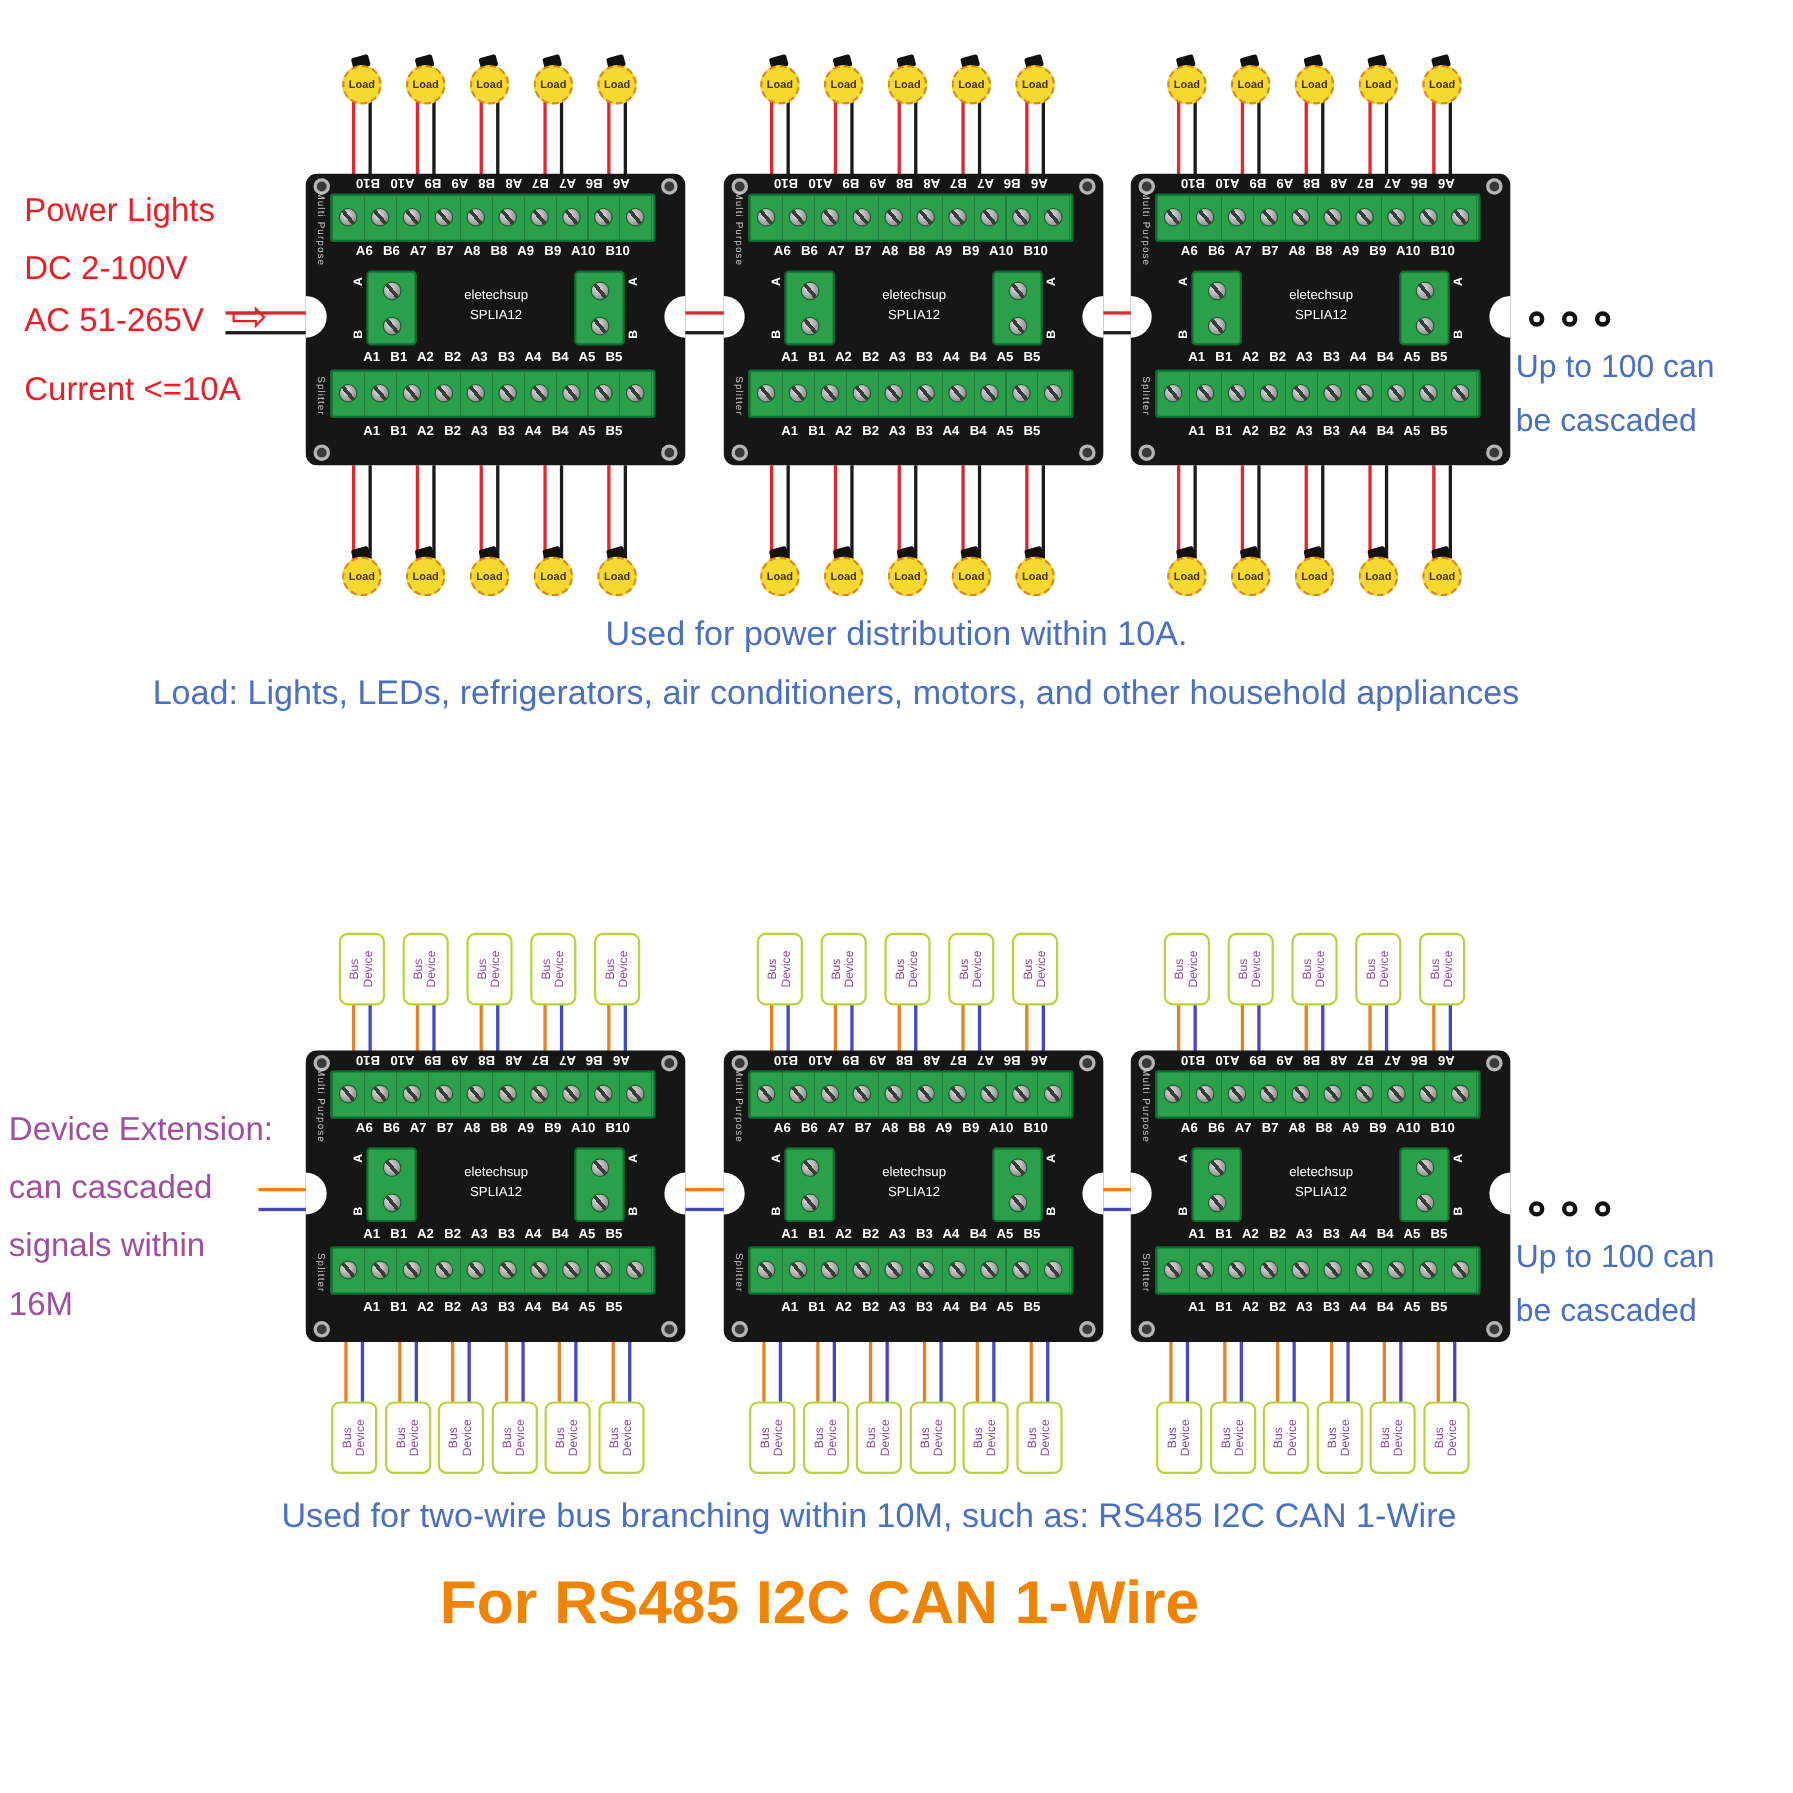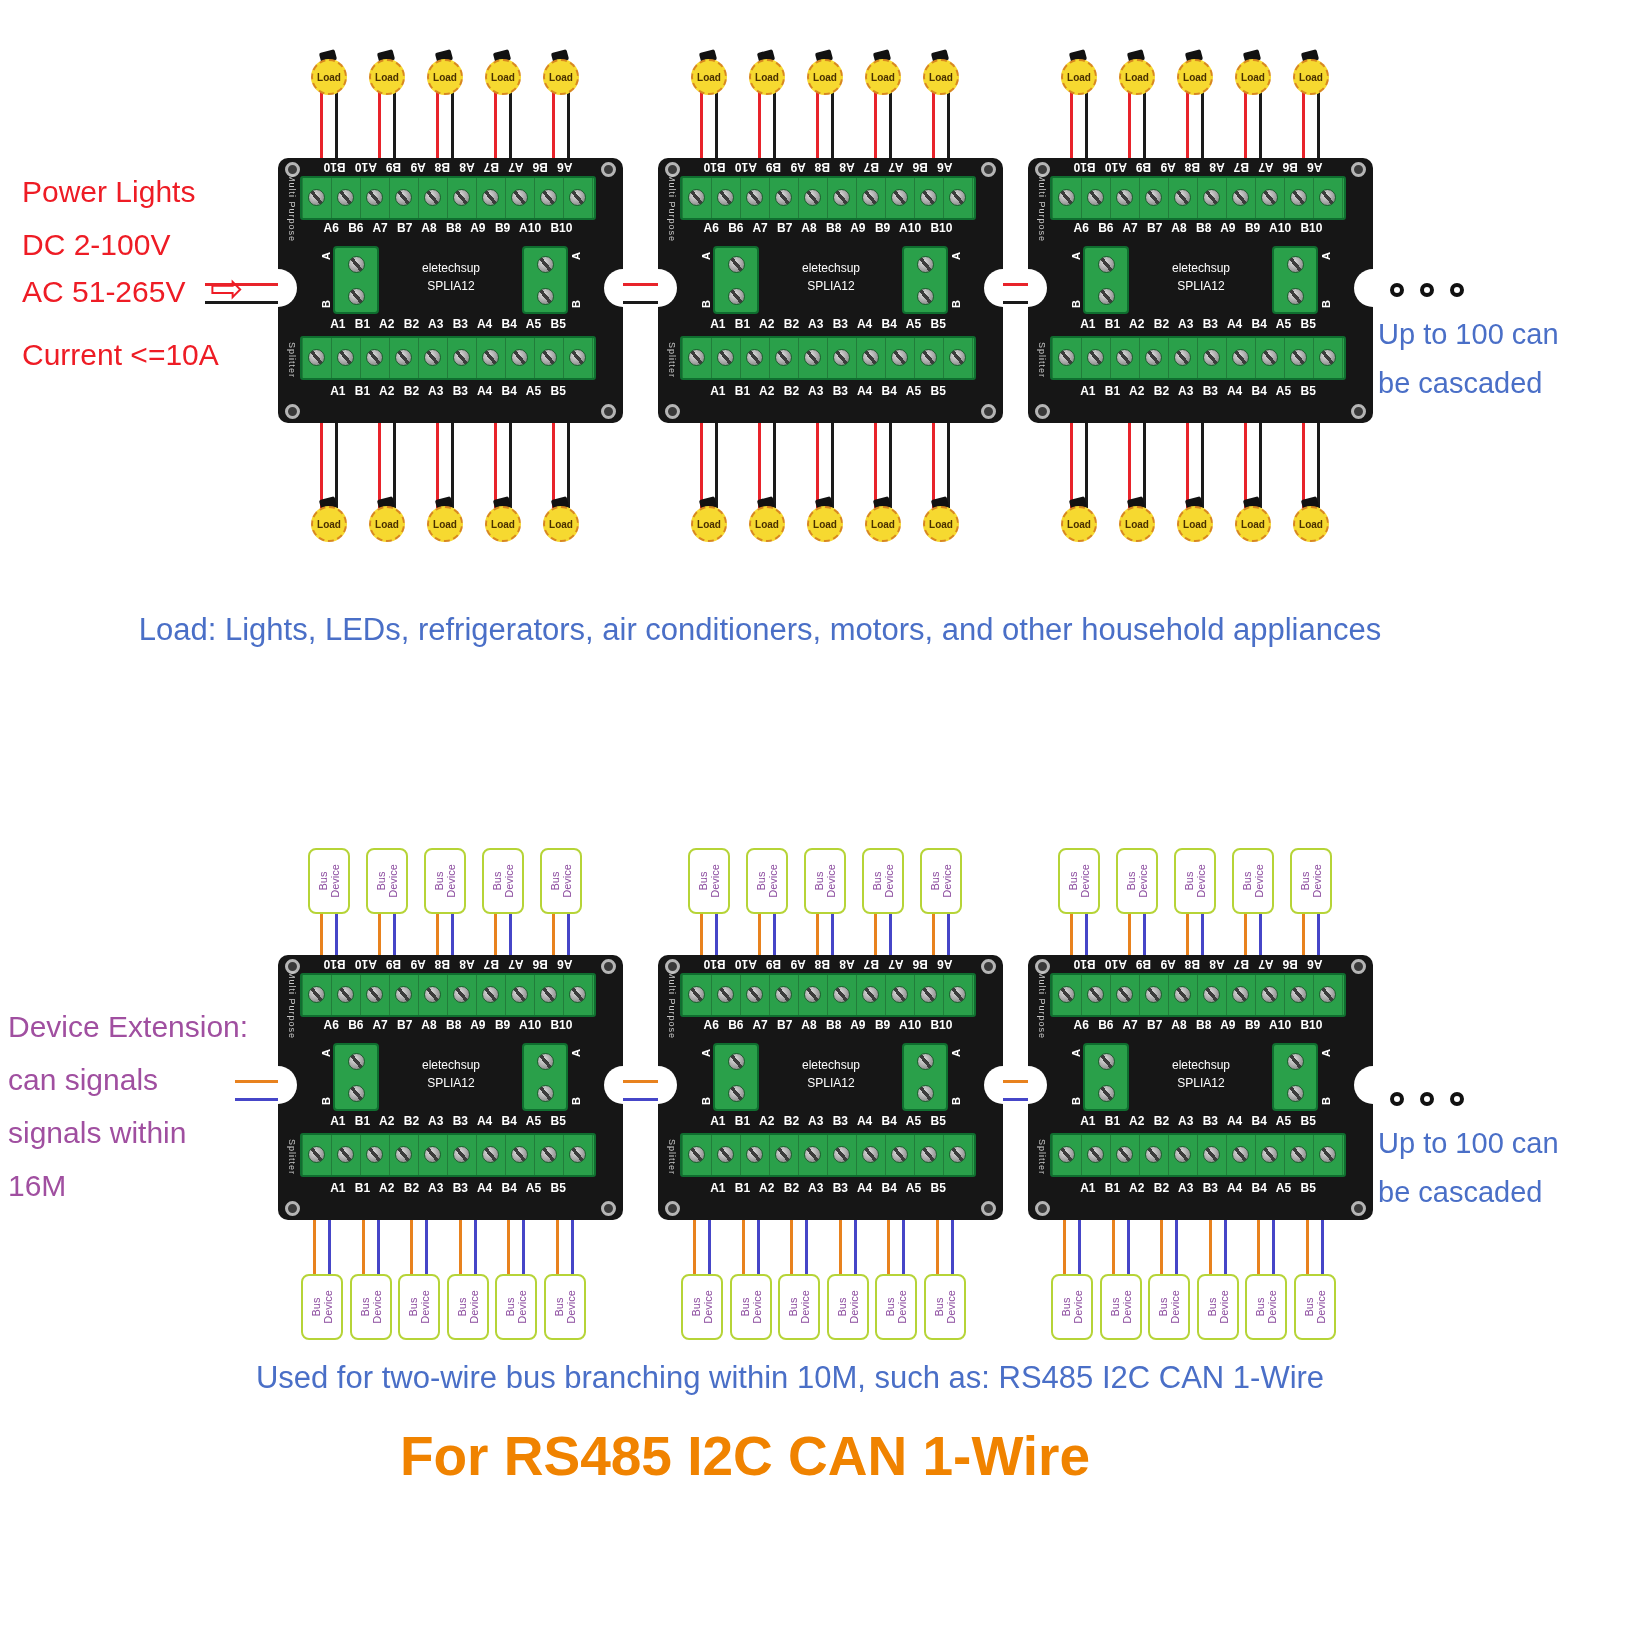--- a/index.html
+++ b/index.html
@@ -58,24 +58,25 @@
   <div class="note red" style="left:22px;top:275px">AC 51-265V</div>
   <div class="arrow" style="left:210px;top:268px">⇨</div>
   <div class="note red" style="left:22px;top:338px">Current &lt;=10A</div>
 
   <div class="dot" style="left:1390px;top:283px"></div>
   <div class="dot" style="left:1420px;top:283px"></div>
   <div class="dot" style="left:1450px;top:283px"></div>
   <div class="note blue" style="left:1378px;top:318px">Up to 100 can</div>
   <div class="note blue" style="left:1378px;top:367px">be cascaded</div>
 
+  <div class="caption" style="top:558px">Used for power distribution within 10A.</div>
   <div class="caption" style="top:612px;left:-55px">Load: Lights, LEDs, refrigerators, air conditioners, motors, and other household appliances</div>
 
   <div class="note purple" style="left:8px;top:1010px">Device Extension:</div>
-  <div class="note purple" style="left:8px;top:1063px">can signals</div>
+  <div class="note purple" style="left:8px;top:1063px">can cascaded</div>
   <div class="note purple" style="left:8px;top:1116px">signals within</div>
   <div class="note purple" style="left:8px;top:1169px">16M</div>
 
   <div class="dot" style="left:1390px;top:1092px"></div>
   <div class="dot" style="left:1420px;top:1092px"></div>
   <div class="dot" style="left:1450px;top:1092px"></div>
   <div class="note blue" style="left:1378px;top:1127px">Up to 100 can</div>
   <div class="note blue" style="left:1378px;top:1176px">be cascaded</div>
 
   <div class="caption" style="top:1360px;left:-25px">Used for two-wire bus branching within 10M, such as: RS485 I2C CAN 1-Wire</div>

